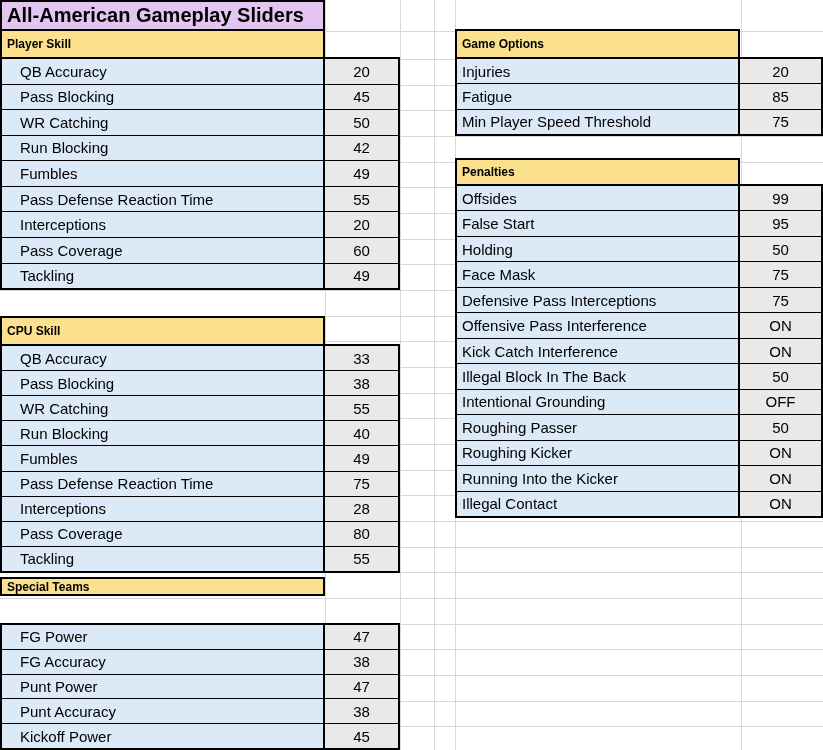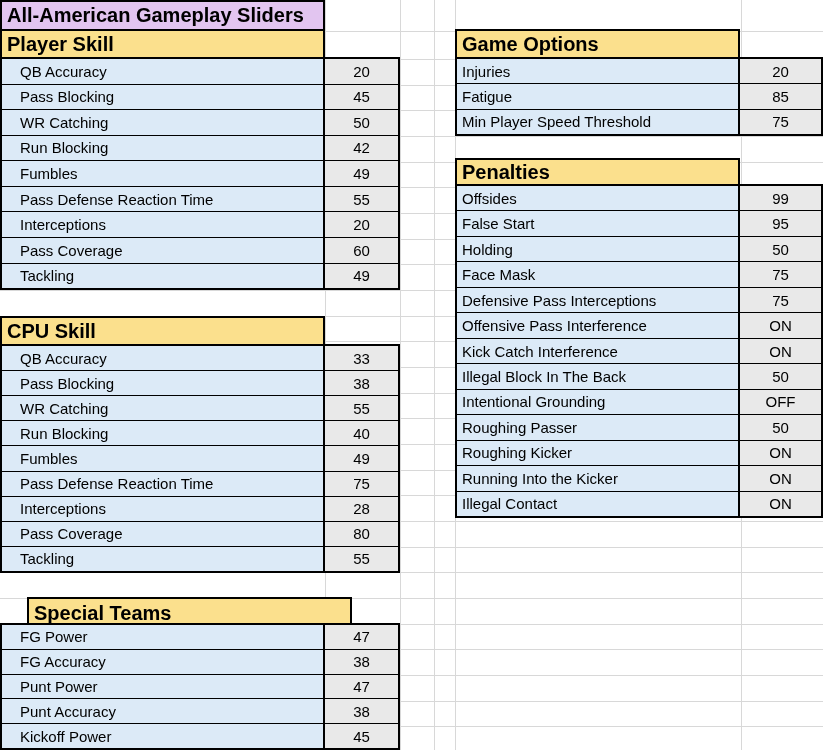--- a/index.html
+++ b/index.html
@@ -35,21 +35,21 @@
     border:2px solid var(--border,#000);
     display:flex; align-items:center;
     padding-left:5px;
     font-weight:bold; font-size:20px;
   }
   .sec-header {
     background:var(--header-bg,#fbe08d);
     border:2px solid var(--border,#000);
     display:flex; align-items:center;
     padding-left:5px;
-    font-weight:bold; font-size:20px;
+    font-weight:bold; font-size:12px;
   }
   .rows {
     border:2px solid var(--border,#000);
     display:flex; flex-direction:column;
     background:#fff;
   }
   .row { flex:1; display:flex; min-height:0; border-top:1px solid var(--border,#000); }
   .row:first-child { border-top:none; }
   .cell {
     box-sizing:border-box; display:flex; align-items:center;
@@ -157,21 +157,21 @@
       <div class="row">
         <div class="cell label">Pass Coverage</div>
         <div class="cell value">80</div>
       </div>
       <div class="row">
         <div class="cell label">Tackling</div>
         <div class="cell value">55</div>
       </div>
     </div>
 
-  <div class="block sec-header" style="left:0; top:597px; width:325px; height:32px;margin-left:27px;">Special Teams</div>
+  <div class="block sec-header" style="left:0; top:577px; width:325px; height:19px;">Special Teams</div>
   <div class="block rows left" style="left:0; top:623px; width:400px; height:127px;">
       <div class="row">
         <div class="cell label">FG Power</div>
         <div class="cell value">47</div>
       </div>
       <div class="row">
         <div class="cell label">FG Accuracy</div>
         <div class="cell value">38</div>
       </div>
       <div class="row">

